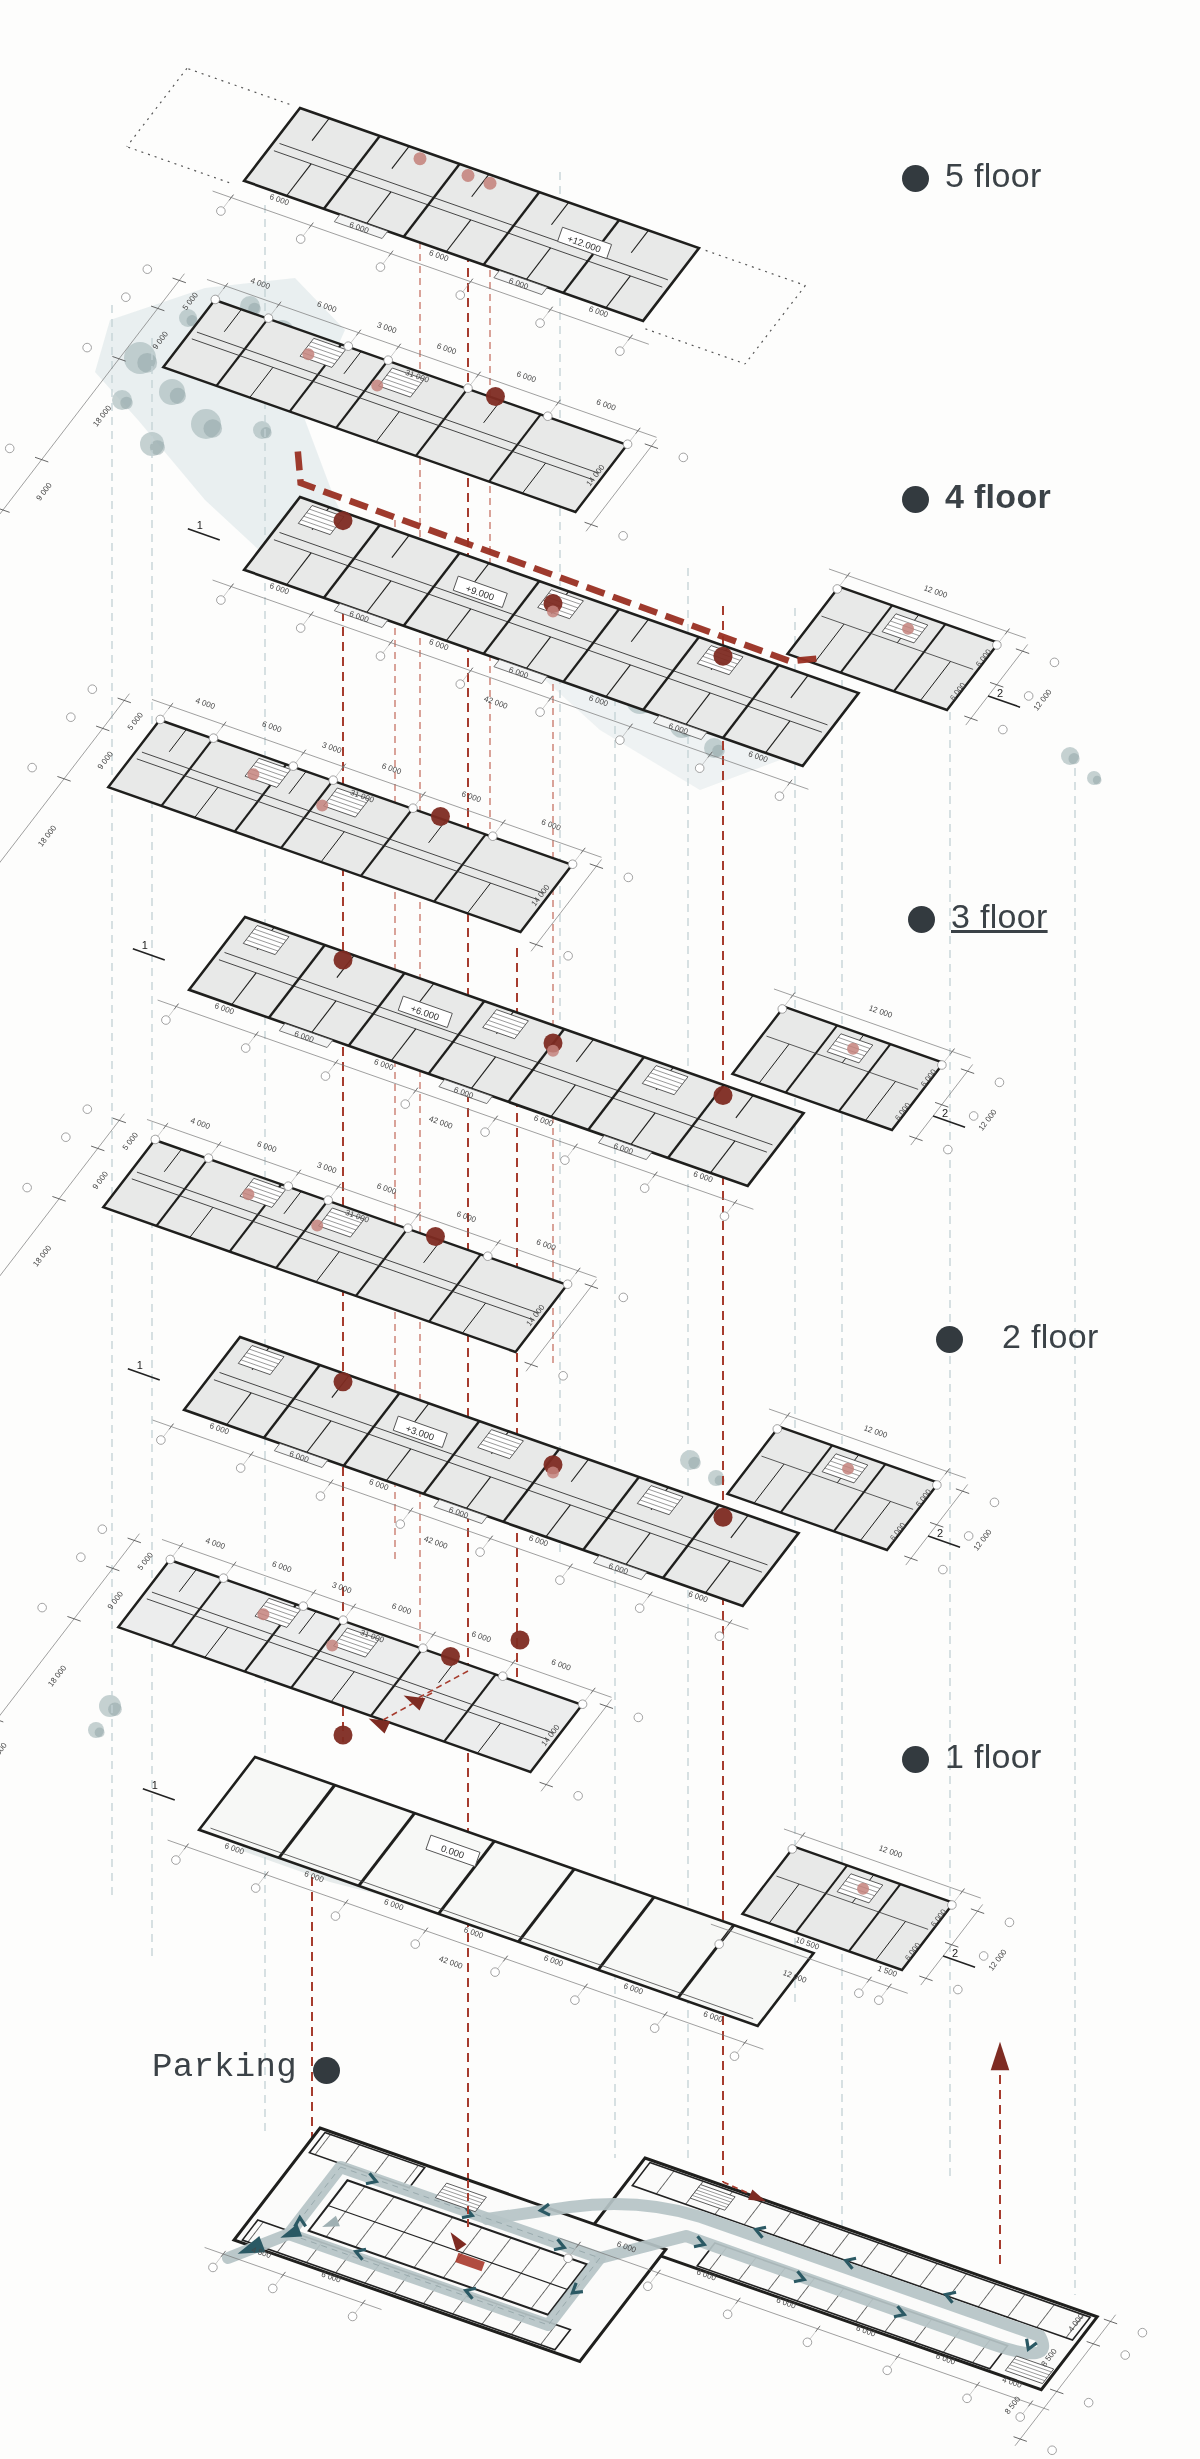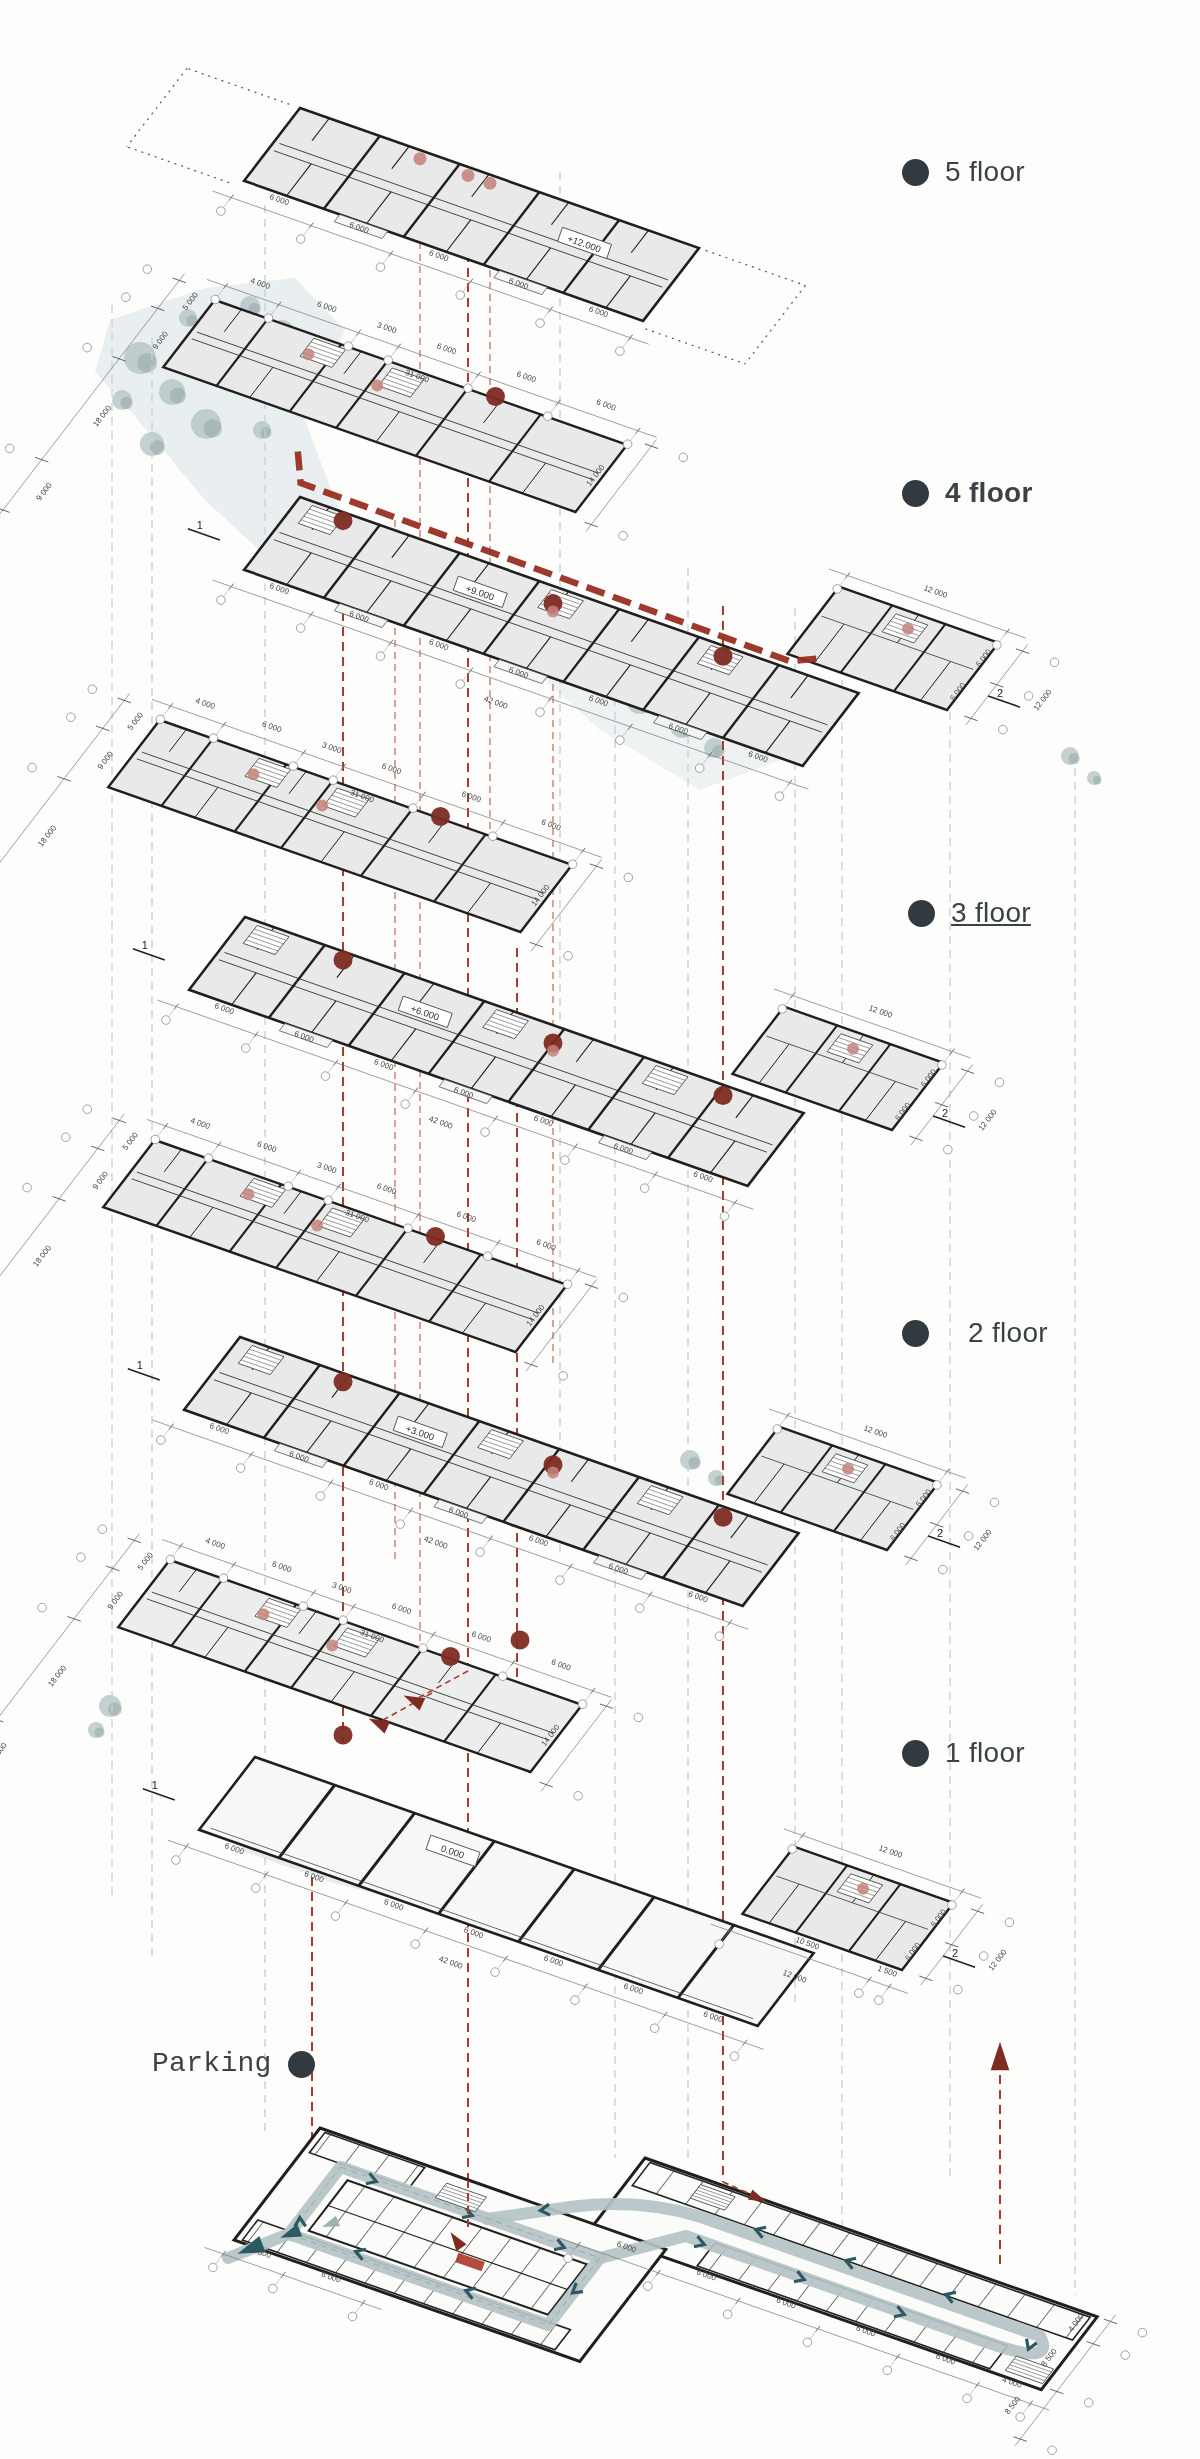--- a/index.html
+++ b/index.html
@@ -1,20 +1,20 @@
 <!DOCTYPE html>
 <html><head>
 <meta charset="utf-8">
 <style>
   html,body{margin:0;padding:0;background:#ffffff;}
   #canvas{position:relative;width:1200px;height:2459px;background:#fdfdfc;overflow:hidden;
           font-family:"Liberation Sans",sans-serif;}
   #scene{position:absolute;left:0;top:0;}
   .floor-label{position:absolute;display:flex;align-items:flex-end;gap:16px;
-               font-family:"Liberation Sans",sans-serif;font-size:28px;line-height:1;
+               font-family:"Liberation Sans",sans-serif;font-size:34px;line-height:1;
                color:#3b4247;letter-spacing:.3px;}
   .floor-label .dot{width:27px;height:27px;border-radius:50%;background:#333a3f;flex:0 0 auto;}
   text{font-family:"Liberation Sans",sans-serif;}
 </style>
 </head>
 <body>
 
 <div id="canvas">
   <svg id="scene" width="1200" height="2459" viewBox="0 0 1200 2459">
     <defs>
@@ -1042,21 +1042,21 @@
     <span>5 floor</span>
   </div>
   <div class="floor-label" style="left:902px;top:479px;font-weight:bold;">
     <span class="dot"></span>
     <span>4 floor</span>
   </div>
   <div class="floor-label" style="left:908px;top:899px;text-decoration:underline;">
     <span class="dot"></span>
     <span>3 floor</span>
   </div>
-  <div class="floor-label" style="left:902px;top:1319px;gap:39px;">
+  <div class="floor-label" style="left:936px;top:1319px;gap:39px;">
     <span class="dot"></span>
     <span>2 floor</span>
   </div>
   <div class="floor-label" style="left:902px;top:1739px;">
     <span class="dot"></span>
     <span>1 floor</span>
   </div>
   <div class="floor-label" style="left:152px;top:2050px;font-family:Liberation Mono, monospace;">
     <span>Parking</span>
     <span class="dot"></span>

